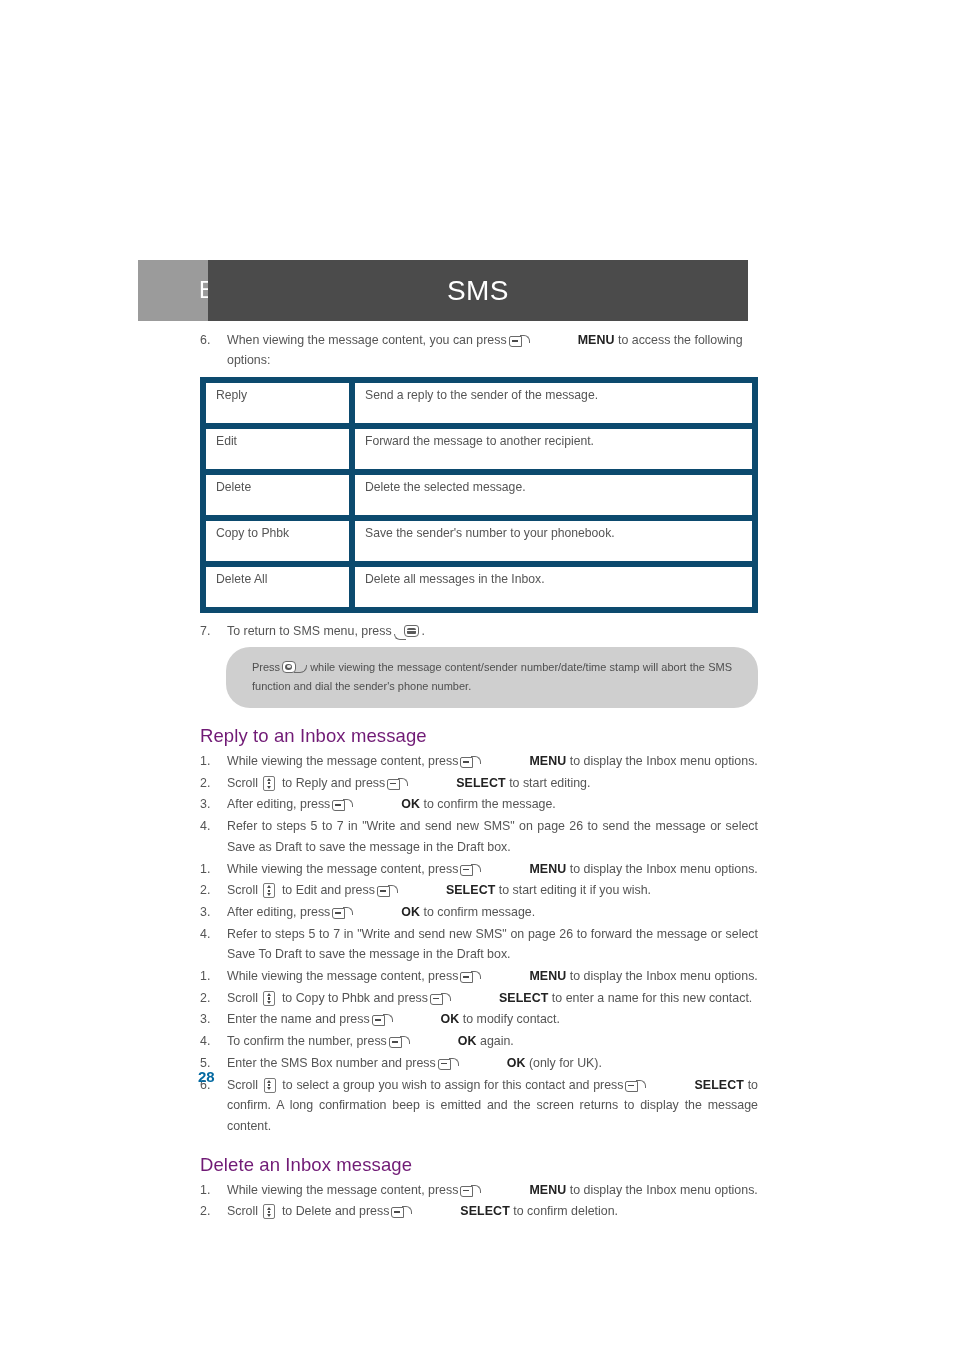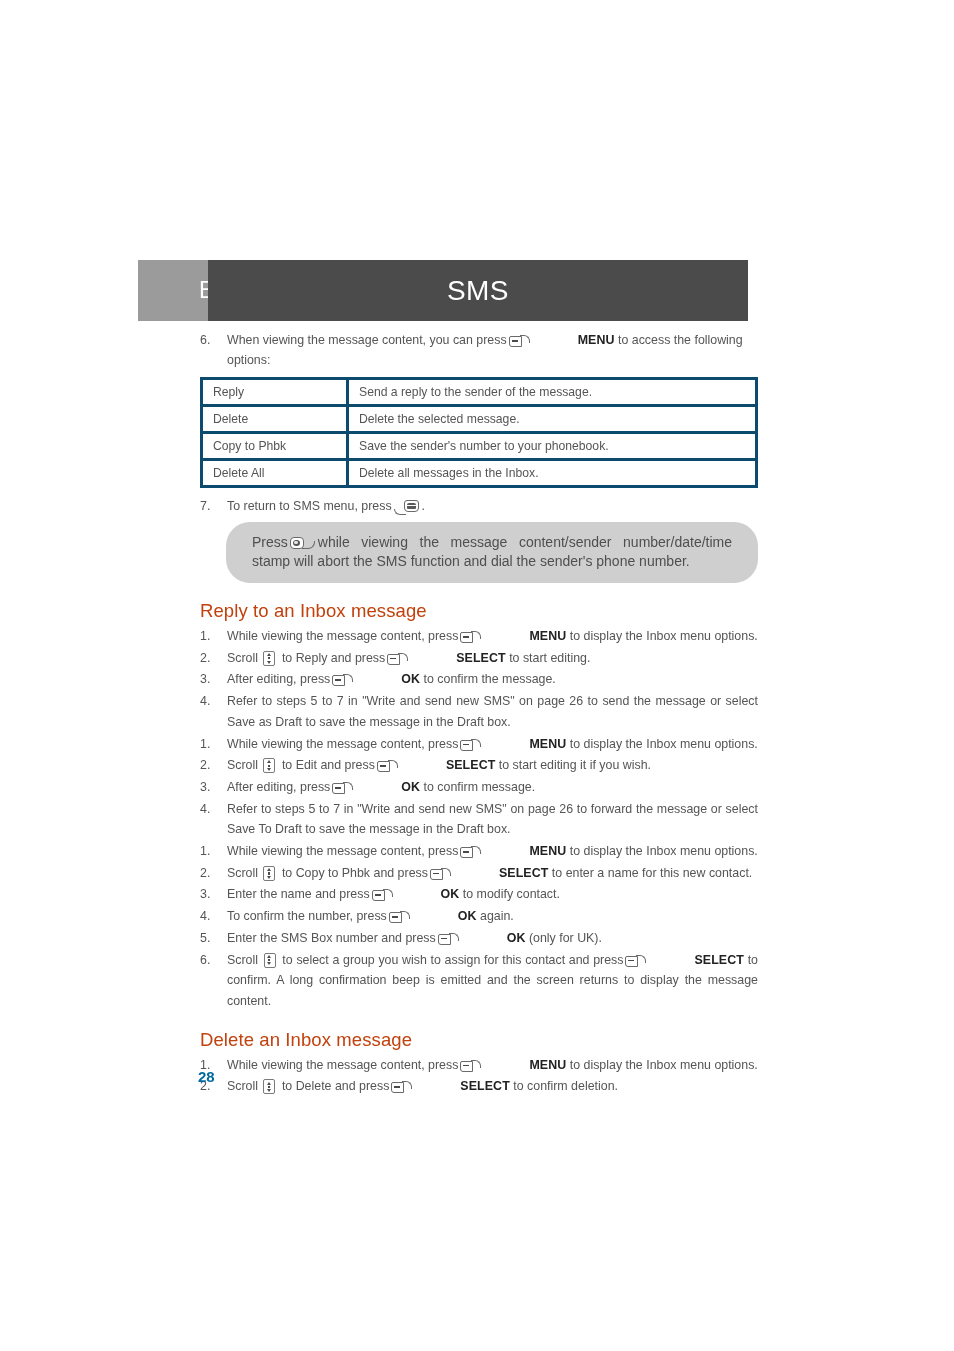--- a/index.html
+++ b/index.html
@@ -107,53 +107,53 @@
   }
 
   
   table.opt-table {
     border-collapse: collapse;
     width: 558px;
     margin: 0 0 0 0;
     table-layout: fixed;
   }
   table.opt-table td {
-    border: 3px solid #0c4a6e;
+    border: 6px solid #0c4a6e;
     font-size: 12.2px;
     line-height: 15px;
-    padding: 5px 0 4px 10px;
+    padding: 5px 0 20px 10px;
     color: #555555;
     vertical-align: middle;
     height: 12px;
   }
   table.opt-table td.k { width: 133px; }
 
   
   .note {
     background: #cfcfcf;
     border-radius: 24px;
     padding: 11px 26px 12px 26px;
     margin: 6px 0 0 26px;
     width: 480px;
-    font-size: 14px;
+    font-size: 11px;
     line-height: 19px;
     color: #4f4f4f;
   }
   .note p {
     margin: 0;
     text-align: justify;
     text-justify: inter-word;
   }
   .note p + p { margin-top: 3px; }
 
   
   h2.sec {
     font-size: 18.5px;
     font-weight: normal;
-    color: #c2410c;
+    color: #701a75;
     margin: 17px 0 4px 0;
     letter-spacing: 0.1px;
   }
 
   
   .page-num {
     position: absolute;
     left: 198px;
     top: 1068px;
     font-size: 15px;
@@ -368,20 +368,24 @@
     <div class="intro-step">
       <span class="num">6.</span><span>When viewing the message content, you can press</span><span class="key key-soft"><span class="body"></span><span class="dash"></span><span class="tail"></span></span><b class="softlabel">MENU</b>
       <span>to access the following options:</span>
     </div>
 
     <table class="opt-table">
       <tbody>
         <tr>
           <td class="k">Reply</td>
           <td>Send a reply to the sender of the message.</td>
+        </tr>
+        <tr>
+          <td class="k">Edit</td>
+          <td>Forward the message to another recipient.</td>
         </tr>
         <tr>
           <td class="k">Delete</td>
           <td>Delete the selected message.</td>
         </tr>
         <tr>
           <td class="k">Copy to Phbk</td>
           <td>Save the sender's number to your phonebook.</td>
         </tr>
         <tr>

